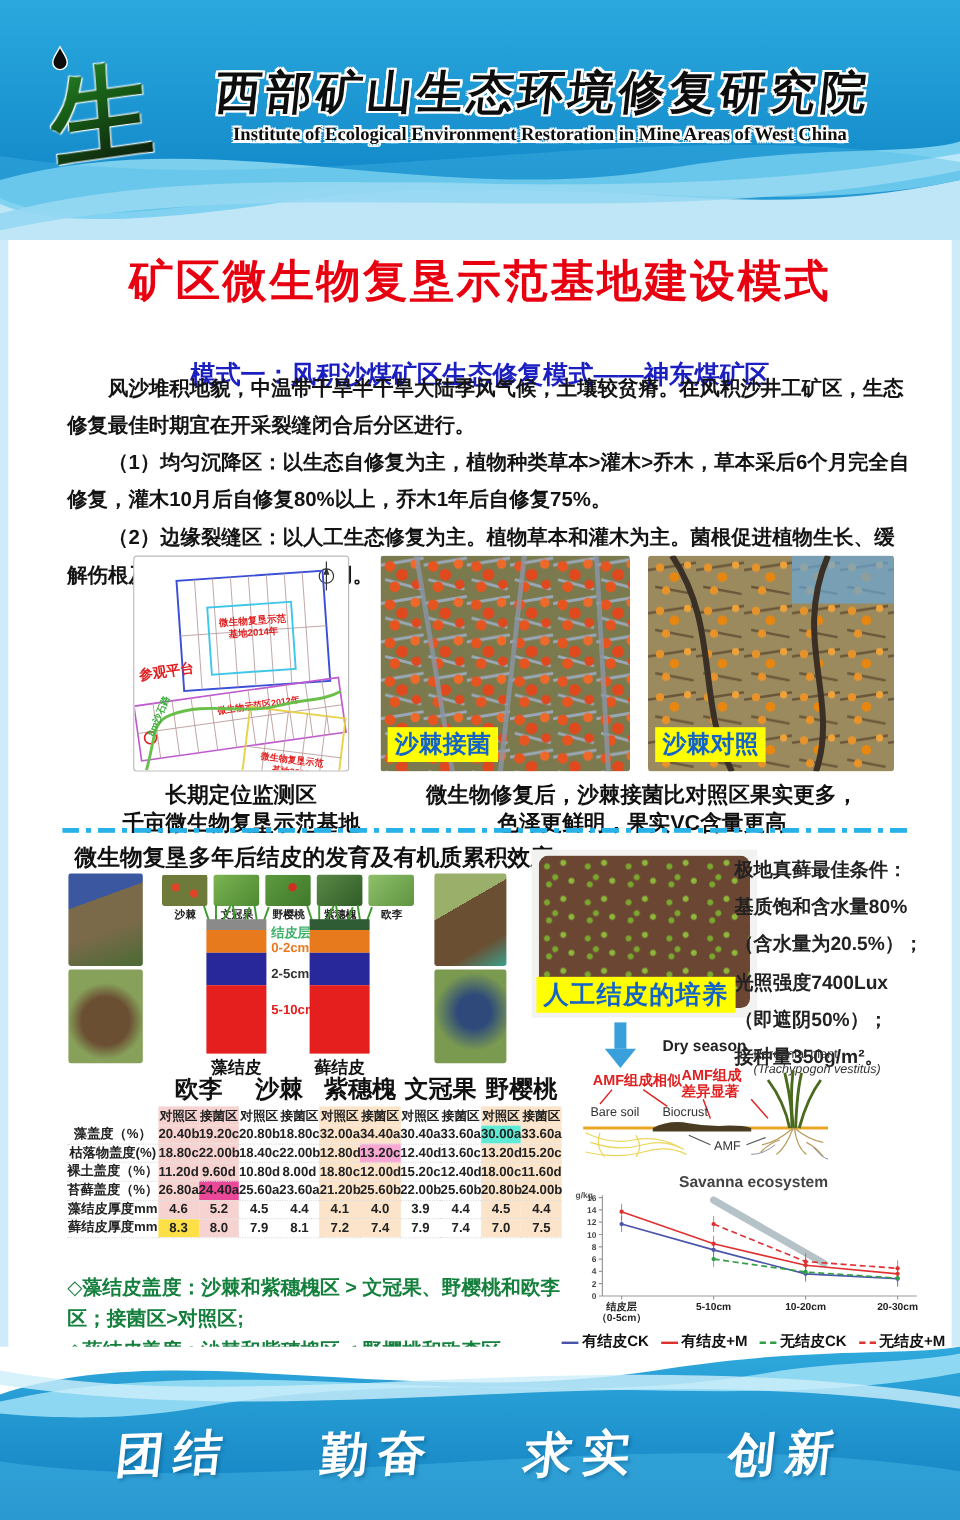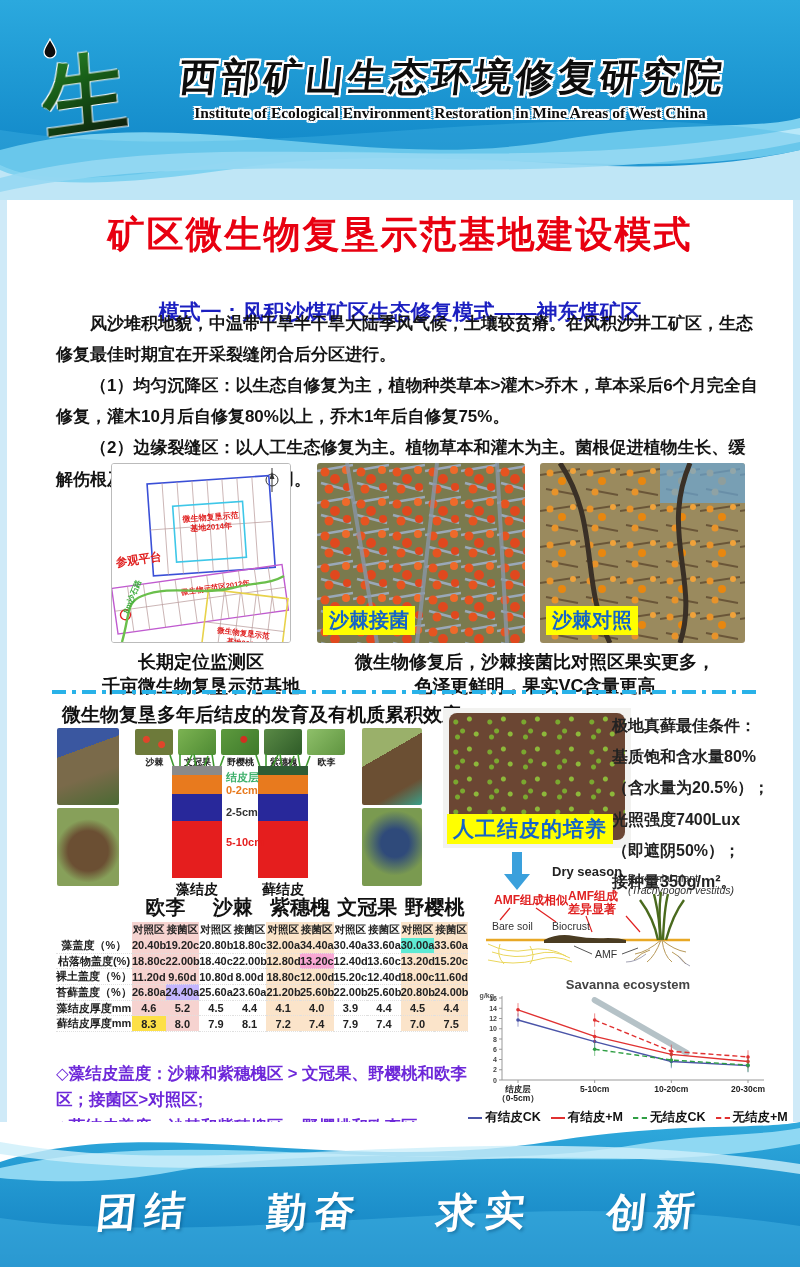--- a/index.html
+++ b/index.html
@@ -105,21 +105,21 @@
   .table-wrap { position:absolute; top:893px; left:56px; width:412px; }
   table.datatbl { border-collapse:collapse; width:100%; table-layout:fixed; }
   table.datatbl th, table.datatbl td { padding:1px 0; text-align:center; vertical-align:middle; }
   .sp-head { font-size:20px; font-weight:bold; color:#111; }
   .sub-head { font-size:10.5px; font-weight:bold; color:#222; }
   .row-label { font-size:11px; font-weight:bold; color:#222; text-align:center; line-height:1.15; }
   .val { font-size:11px; font-weight:bold; color:#222; }
   tr.data-row { border-bottom:1px dotted #e0e0e0; }
 
   .notes { position:absolute; top:1060px; left:56px; width:414px; font-size:16.5px; font-weight:bold;
-    color:#6d28d9; line-height:1.6; }
+    color:#15803d; line-height:1.6; }
 
   
   .chart-wrap { position:absolute; top:977px; left:462px; width:332px; z-index:6; }
   .chart-t1 { text-align:center; font-size:13px; font-weight:bold; color:#444; }
   .chart-t2 { text-align:center; font-size:15px; font-weight:bold; color:#111; margin-top:-2px; }
   .chart-legend { display:flex; justify-content:center; gap:10px; margin-top:1px; }
   .leg-item { display:flex; align-items:center; gap:3px; font-size:12.5px; font-weight:bold; color:#111; white-space:nowrap; }
   .leg-dash { display:inline-block; width:14px; height:0; border-top-width:2px; }
 
   
@@ -508,21 +508,21 @@
             <td class="val" style="background: rgb(251, 228, 202);">18.80c</td>
             <td class="val" style="background: rgb(251, 228, 202);">12.00d</td>
             <td class="val">15.20c</td>
             <td class="val">12.40d</td>
             <td class="val" style="background: rgb(251, 228, 202);">18.00c</td>
             <td class="val" style="background: rgb(251, 228, 202);">11.60d</td>
           </tr>
           <tr class="data-row">
             <td class="row-label">苔藓盖度（%）</td>
             <td class="val" style="background: rgb(246, 211, 208);">26.80a</td>
-            <td class="val" style="background: #c4b5fd;">24.40a</td>
+            <td class="val" style="background: #ec4899;">24.40a</td>
             <td class="val">25.60a</td>
             <td class="val">23.60a</td>
             <td class="val" style="background: rgb(251, 228, 202);">21.20b</td>
             <td class="val" style="background: rgb(251, 228, 202);">25.60b</td>
             <td class="val">22.00b</td>
             <td class="val">25.60b</td>
             <td class="val" style="background: rgb(251, 228, 202);">20.80b</td>
             <td class="val" style="background: rgb(251, 228, 202);">24.00b</td>
           </tr>
           <tr class="data-row">

